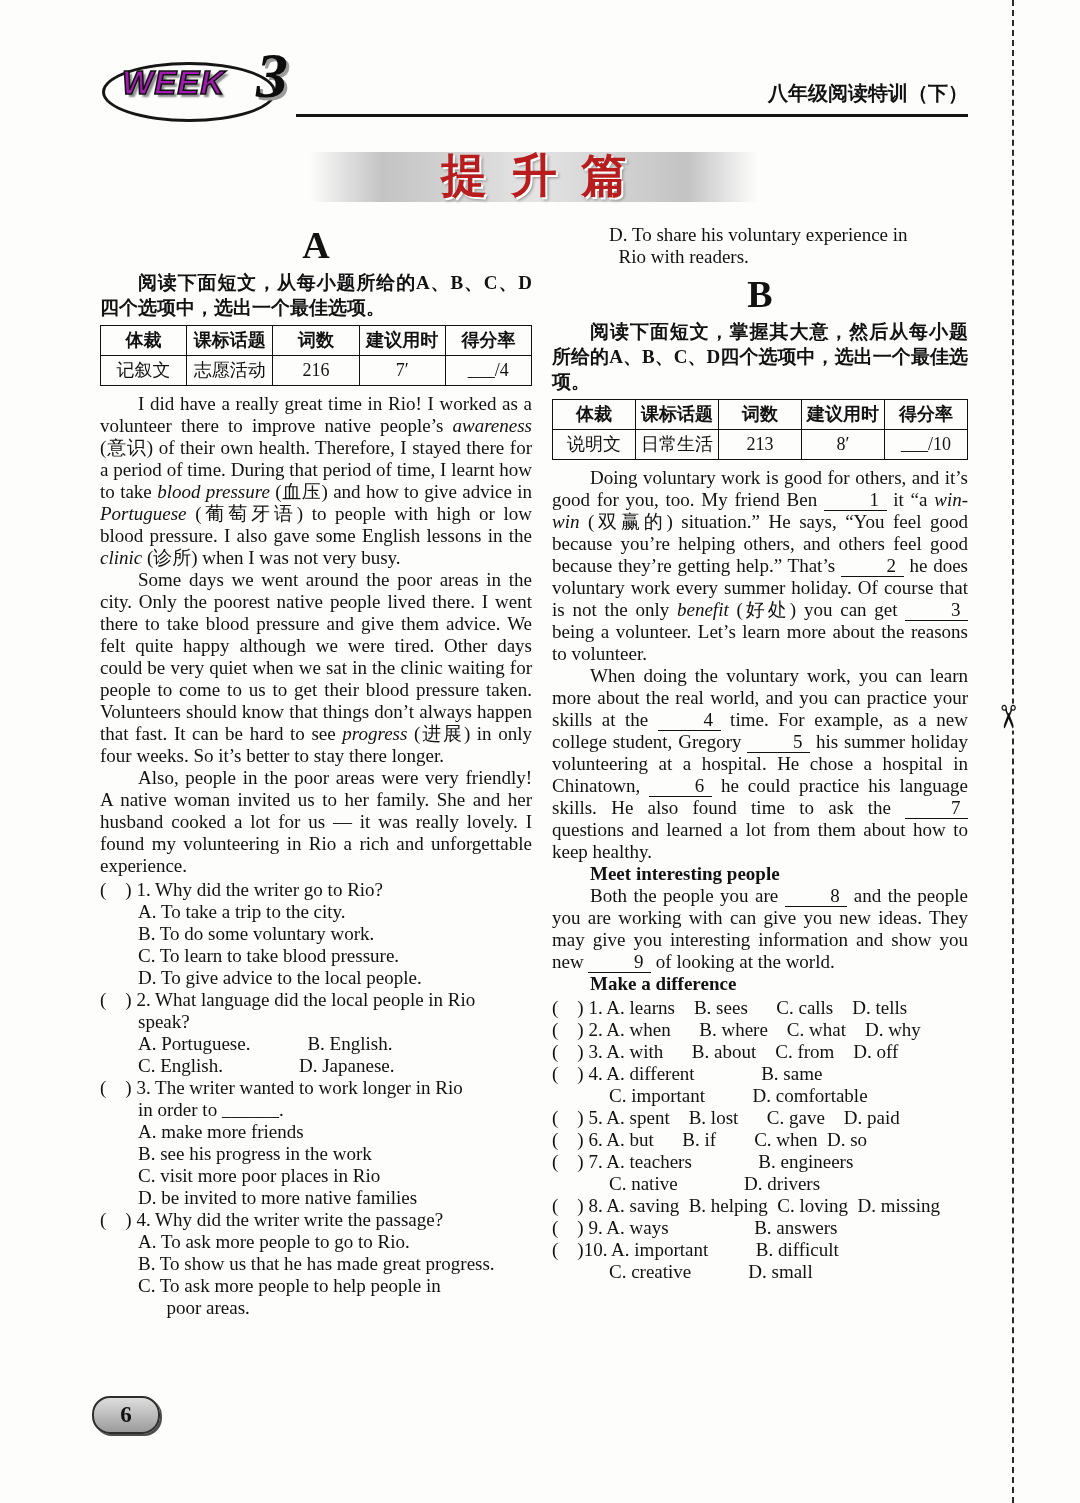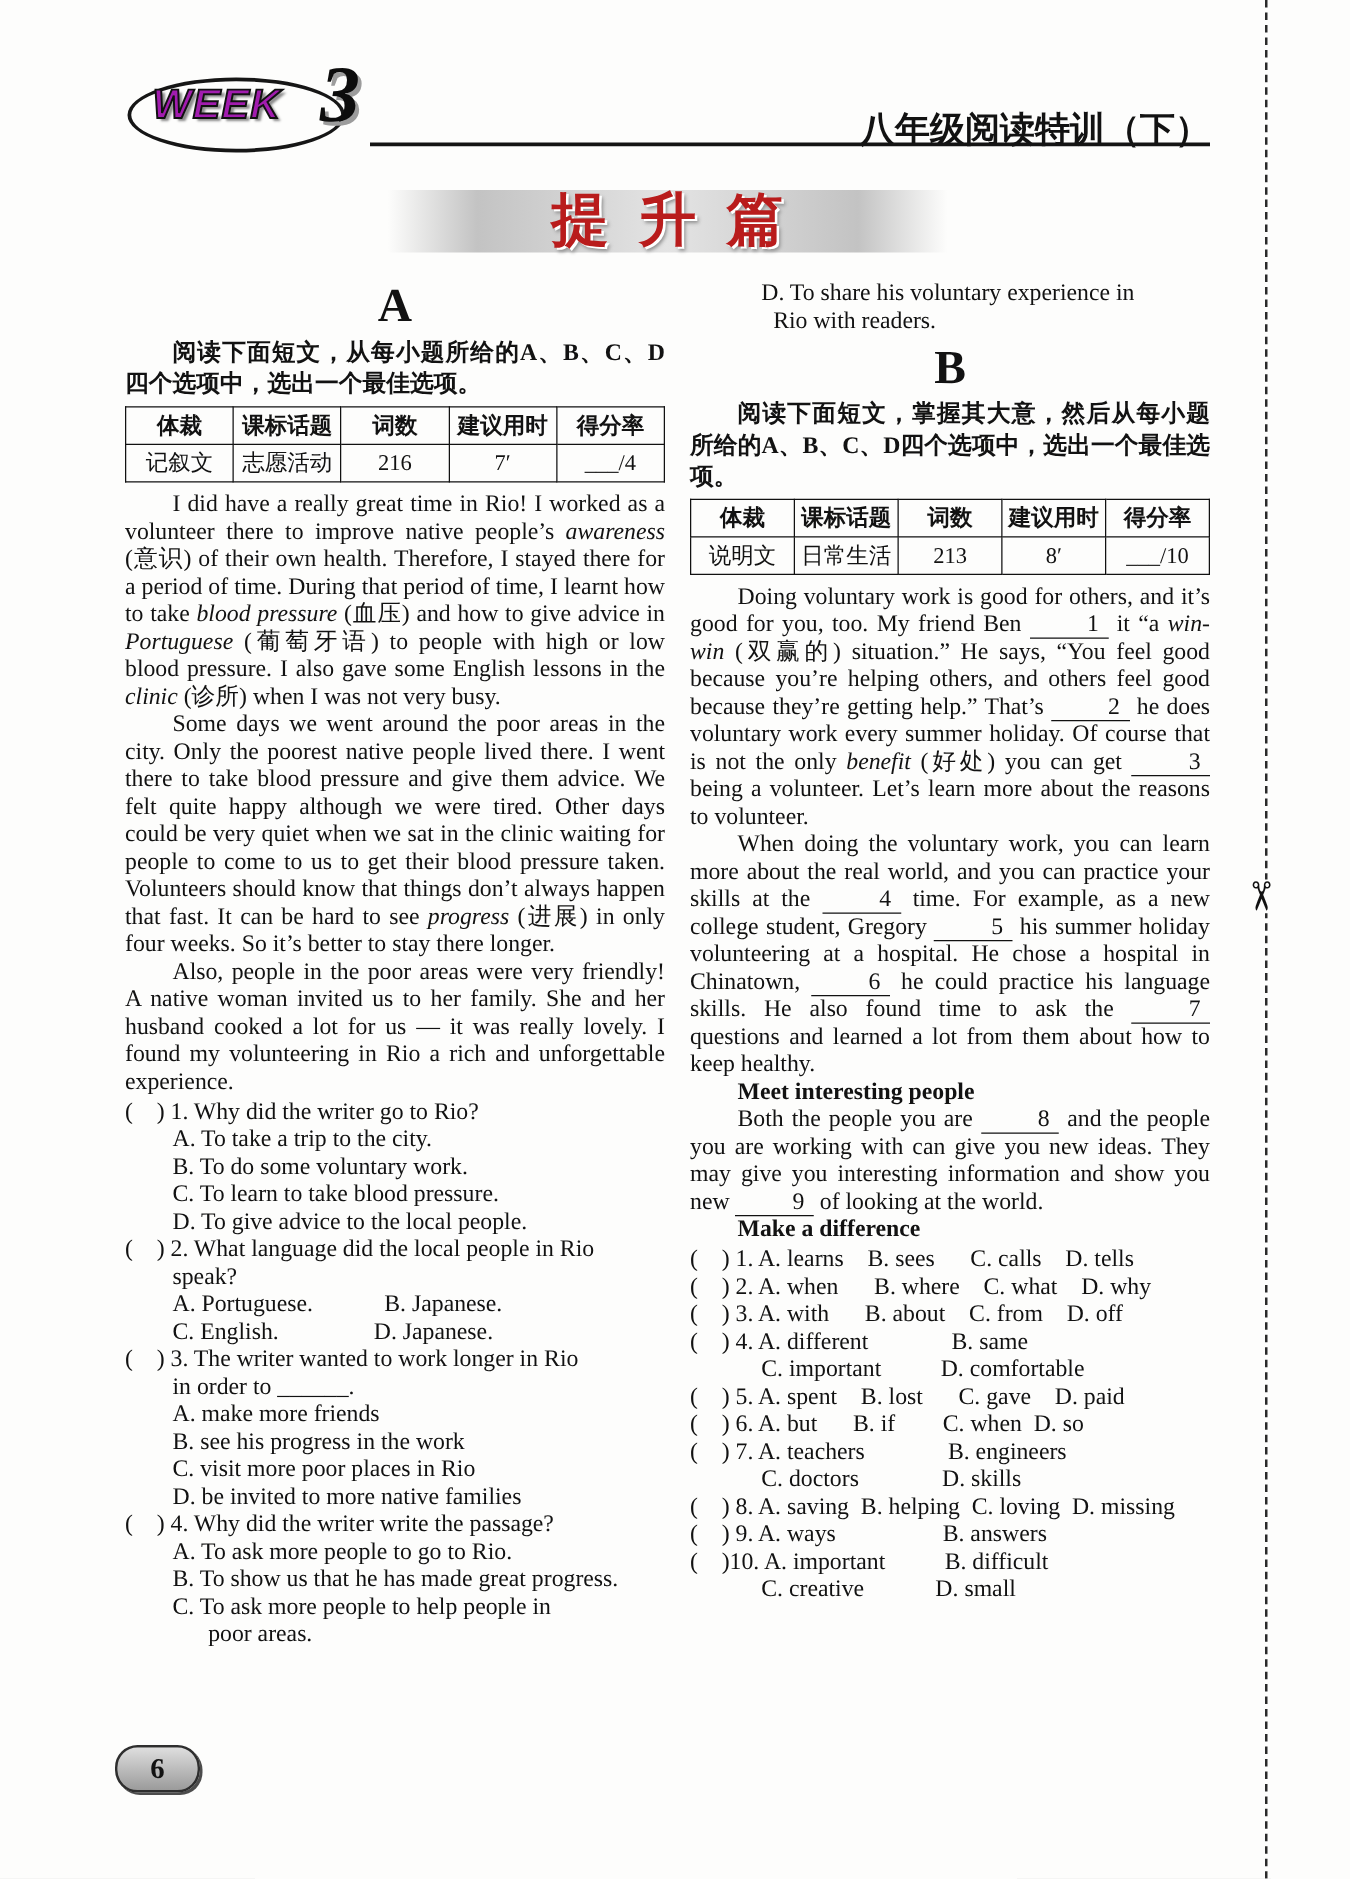--- a/index.html
+++ b/index.html
@@ -10,21 +10,21 @@
   
   .header{position:relative;height:68px;}
   .week-logo{position:absolute;left:2px;top:-4px;width:210px;height:72px;}
   .week-logo::before{content:"";position:absolute;left:0;top:8px;width:168px;height:54px;
         border:3px solid #161616;border-radius:50%;}
   .week-word{position:absolute;left:20px;top:18px;font-family:"Liberation Sans","DejaVu Sans",sans-serif;
         font-style:italic;font-weight:900;font-size:33px;letter-spacing:1px;color:#a21caf;
         -webkit-text-stroke:1.6px #111;text-shadow:3px 3px 2px #8a8a8a;}
   .week-num{position:absolute;left:154px;top:-10px;font-style:italic;font-weight:700;font-size:64px;
         color:#0d0d0d;text-shadow:3px 3px 0 #9c9c9c;line-height:1;}
-  .book-title{position:absolute;right:0;top:32px;font-weight:700;font-size:28px;line-height:30px;}
+  .book-title{position:absolute;right:0;top:20px;font-weight:700;font-size:20px;line-height:30px;}
   .header-rule{position:absolute;left:196px;right:0;top:56px;height:3px;background:#141414;}
 
   
   .title-wrap{position:relative;width:460px;height:62px;margin:20px auto 6px;}
   .title-wrap::before{content:"";position:absolute;inset:6px 6px;
         background:linear-gradient(90deg,rgba(214,214,214,0),#c3c3c3 16%,#e4e4e4 50%,#c3c3c3 84%,rgba(214,214,214,0));}
   .title-text{position:relative;text-align:center;font-size:46px;font-weight:700;line-height:60px;
         letter-spacing:24px;padding-left:24px;color:#b91c1c;
         text-shadow:2px 2px 0 #ffffff,3px 3px 3px #909090;}
 
@@ -115,21 +115,21 @@
         <p class="para">Also, people in the poor areas were very friendly! A native woman invited us to her family. She and her husband cooked a lot for us — it was really lovely. I found my volunteering in Rio a rich and unforgettable experience.</p>
 
         <div class="questions">
             <div class="q-line">(  ) 1. Why did the writer go to Rio?</div>
             <div class="q-line">  A. To take a trip to the city.</div>
             <div class="q-line">  B. To do some voluntary work.</div>
             <div class="q-line">  C. To learn to take blood pressure.</div>
             <div class="q-line">  D. To give advice to the local people.</div>
             <div class="q-line">(  ) 2. What language did the local people in Rio</div>
             <div class="q-line">  speak?</div>
-            <div class="q-line">  A. Portuguese.   B. Japanese.</div>
+            <div class="q-line">  A. Portuguese.   B. English.</div>
             <div class="q-line">  C. English.     D. Japanese.</div>
             <div class="q-line">(  ) 3. The writer wanted to work longer in Rio</div>
             <div class="q-line">  in order to ______.</div>
             <div class="q-line">  A. make more friends</div>
             <div class="q-line">  B. see his progress in the work</div>
             <div class="q-line">  C. visit more poor places in Rio</div>
             <div class="q-line">  D. be invited to more native families</div>
             <div class="q-line">(  ) 4. Why did the writer write the passage?</div>
             <div class="q-line">  A. To ask more people to go to Rio.</div>
             <div class="q-line">  B. To show us that he has made great progress.</div>
@@ -174,21 +174,21 @@
 
         <div class="questions">
             <div class="q-line">(  ) 1. A. learns B. sees  C. calls D. tells</div>
             <div class="q-line">(  ) 2. A. when  B. where C. what D. why</div>
             <div class="q-line">(  ) 3. A. with  B. about C. from D. off</div>
             <div class="q-line">(  ) 4. A. different    B. same</div>
             <div class="q-line">   C. important   D. comfortable</div>
             <div class="q-line">(  ) 5. A. spent B. lost  C. gave D. paid</div>
             <div class="q-line">(  ) 6. A. but  B. if  C. when D. so</div>
             <div class="q-line">(  ) 7. A. teachers    B. engineers</div>
-            <div class="q-line">   C. doctors    D. skills</div>
+            <div class="q-line">   C. native    D. drivers</div>
             <div class="q-line">(  ) 8. A. saving B. helping C. loving D. missing</div>
             <div class="q-line">(  ) 9. A. ways     B. answers</div>
             <div class="q-line">(  )10. A. important   B. difficult</div>
             <div class="q-line">   C. creative   D. small</div>
           </div>
       </div>
 
     </div>
   </div>
 

